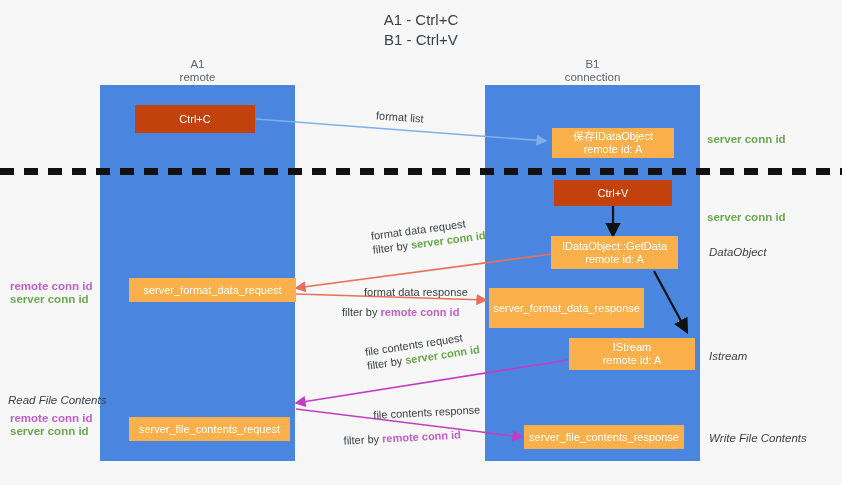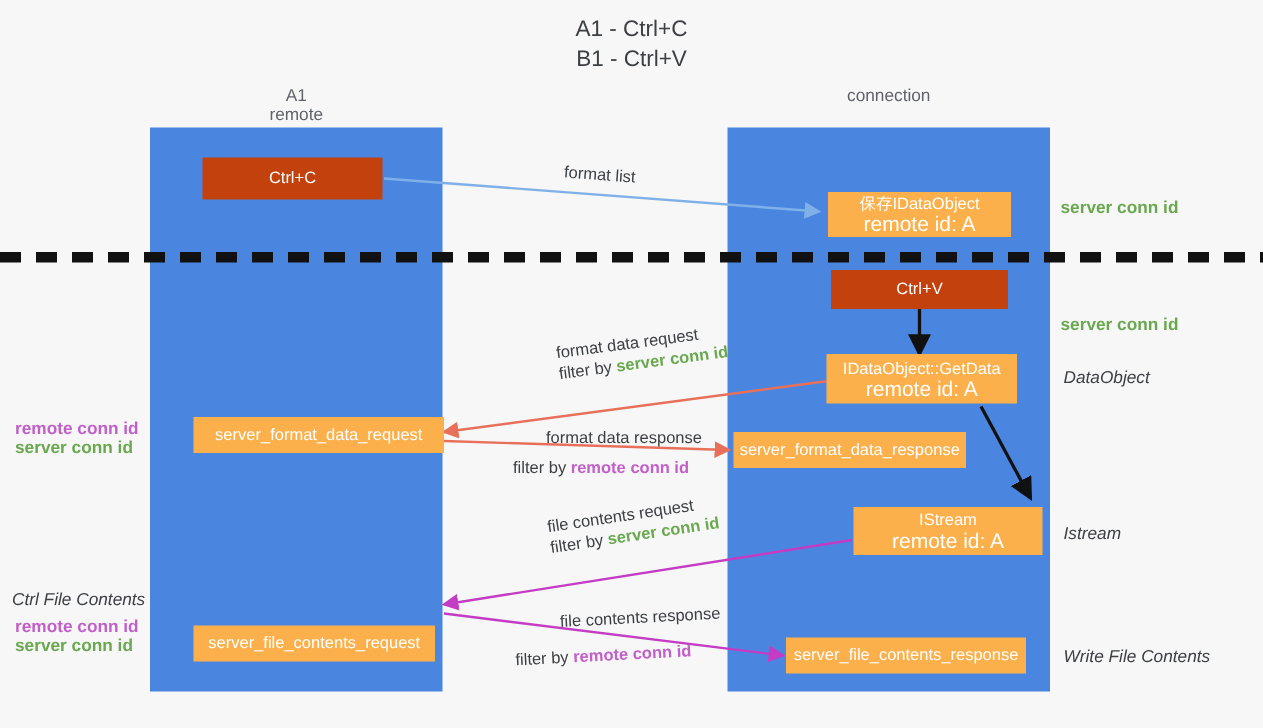--- a/index.html
+++ b/index.html
@@ -51,21 +51,21 @@
     align-items: center;
     justify-content: center;
     color: #ffffff;
     font-size: 11px;
     line-height: 13px;
     text-align: center;
   }
   .box-green { background: #c2410c; }
   .box-orange { background: #fbb councils; }
   .box-orange { background: #fbb04c; }
-  .box-line2 { font-size: 14px; }
+  .box-line2 { font-size: 11px; }
 
   
   .lbl {
     font-size: 11.5px;
     line-height: 14px;
     white-space: nowrap;
   }
   .lbl-green { color: #6aa84f; font-weight: bold; }
   .lbl-magenta { color: #c060c8; font-weight: bold; }
   .lbl-dark { color: #3c4043; font-style: italic; }
@@ -108,20 +108,21 @@
   <div class="abs title">
     <div>A1 - Ctrl+C</div>
     <div>B1 - Ctrl+V</div>
   </div>
 
   <div class="abs col-head" style="left:100px; top:58px; width:195px;">
     <div>A1</div>
     <div>remote</div>
   </div>
   <div class="abs col-head" style="left:485px; top:58px; width:215px;">
+    <div>B1</div>
     <div>connection</div>
   </div>
 
   <div class="abs lane" style="left:100px; top:85px; width:195px; height:376px;"></div>
   <div class="abs lane" style="left:485px; top:85px; width:215px; height:376px;"></div>
 
   <svg class="overlay" viewBox="0 0 842 485">
     <defs>
       <marker id="ah-blue" markerWidth="7" markerHeight="7" refX="6" refY="3.5" orient="auto">
           <path d="M0,0 L7,3.5 L0,7 z" fill="#7fb1e8"></path>
@@ -173,21 +174,21 @@
 
   <div class="abs box box-green" style="left:554px; top:180px; width:118px; height:26px;text-align:center;">
     <div>Ctrl+V</div>
   </div>
 
   <div class="abs box box-orange" style="left:551px; top:236px; width:127px; height:33px;">
     <div>IDataObject::GetData</div>
     <div class="box-line2">remote id: A</div>
   </div>
 
-  <div class="abs box box-orange" style="left:489px; top:288px; width:155px; height:24px;">
+  <div class="abs box box-orange" style="left:489px; top:288px; width:155px; height:40px;">
     <div>server_format_data_response</div>
   </div>
 
   <div class="abs box box-orange" style="left:569px; top:338px; width:126px; height:32px;">
     <div>IStream</div>
     <div class="box-line2">remote id: A</div>
   </div>
 
   <div class="abs box box-orange" style="left:524px; top:425px; width:160px; height:24px;">
     <div>server_file_contents_response</div>
@@ -199,21 +200,21 @@
 
   <div class="abs lbl lbl-dark" style="left:709px; top:245px;">DataObject</div>
 
   <div class="abs lbl lbl-dark" style="left:709px; top:349px;">Istream</div>
 
   <div class="abs lbl lbl-dark" style="left:709px; top:431px;">Write File Contents</div>
 
   <div class="abs lbl lbl-magenta" style="left:10px; top:279px;">remote conn id</div>
   <div class="abs lbl lbl-green" style="left:10px; top:292px;">server conn id</div>
 
-  <div class="abs lbl lbl-dark" style="left:8px; top:393px;">Ctrl File Contents</div>
+  <div class="abs lbl lbl-dark" style="left:8px; top:393px;">Read File Contents</div>
   <div class="abs lbl lbl-magenta" style="left:10px; top:411px;">remote conn id</div>
   <div class="abs lbl lbl-green" style="left:10px; top:424px;">server conn id</div>
 
   <div class="abs edge-lbl" style="left:376px; top:110px; transform: rotate(4.2deg);">
     <span>format list</span>
   </div>
 
   <div class="abs edge-lbl" style="left:370px; top:229px; transform: rotate(-7.5deg); transform-origin: left top;">
     <div>format data request</div>
     <div>

